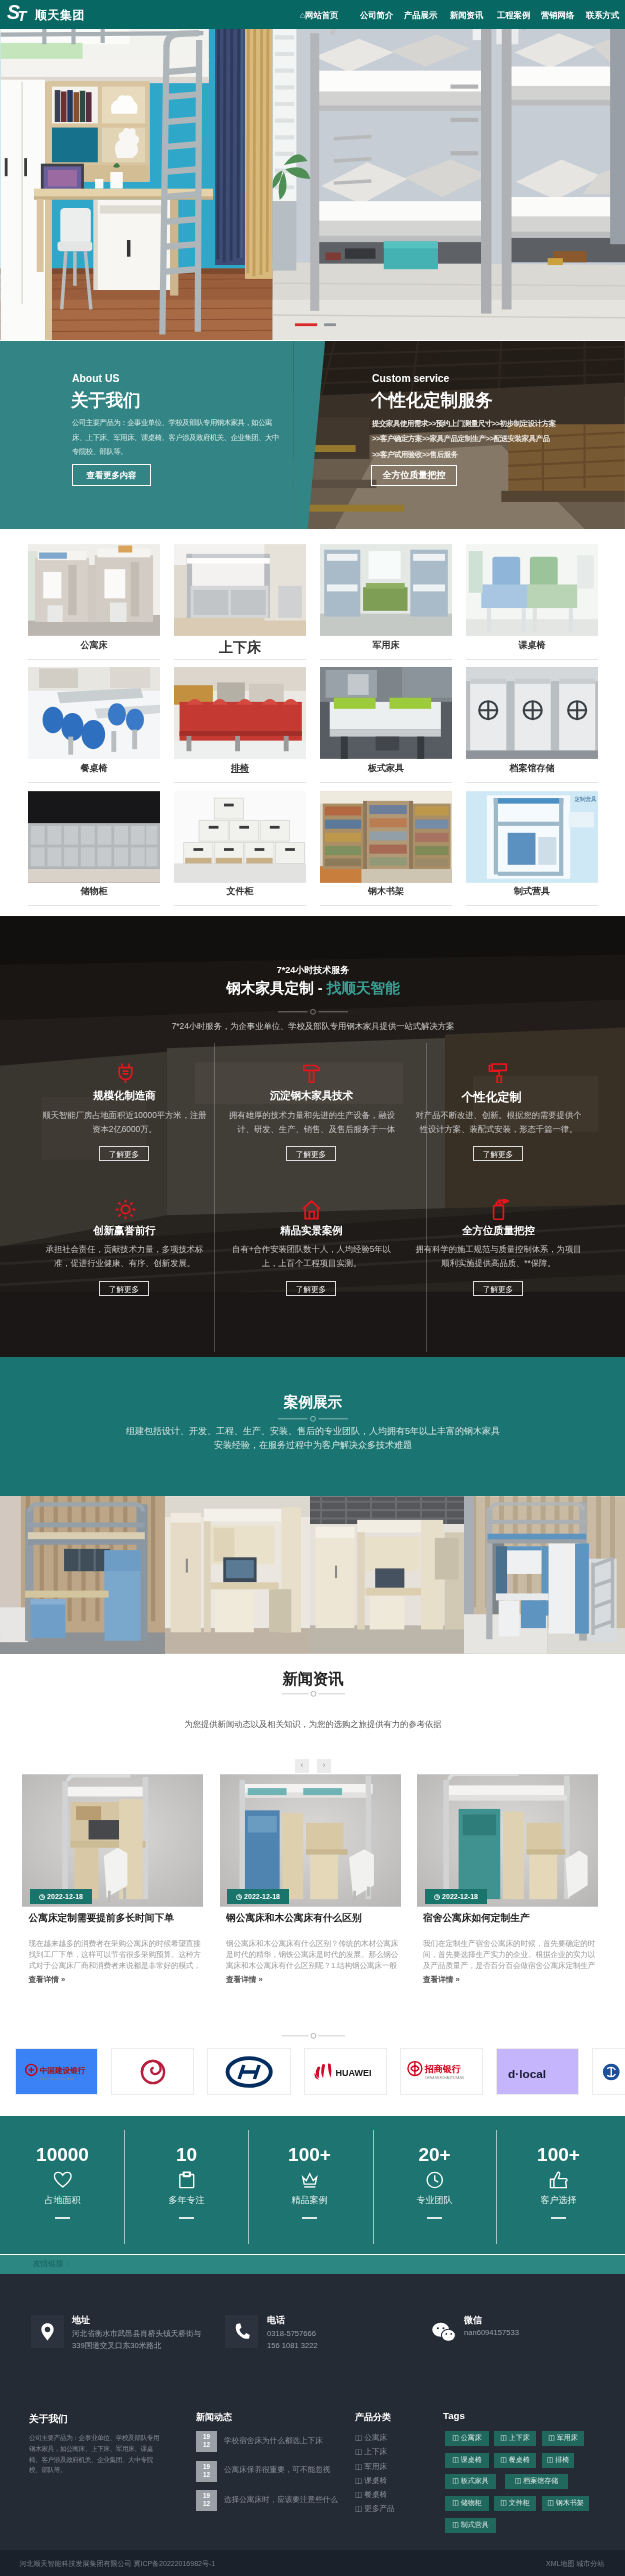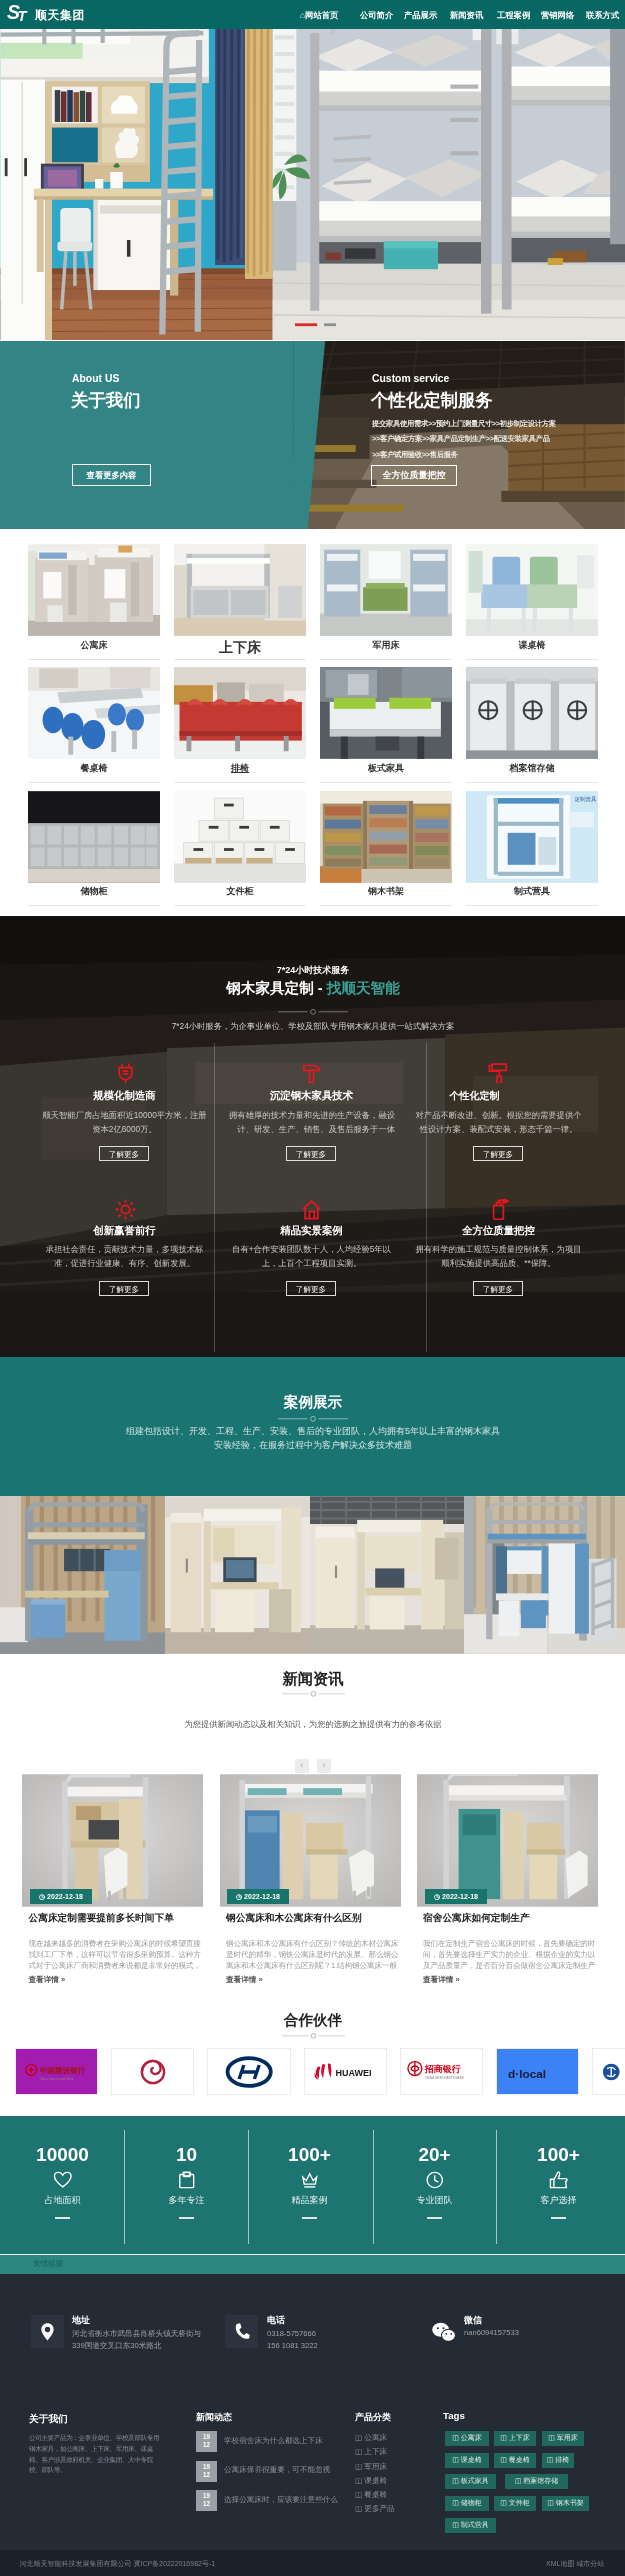--- a/index.html
+++ b/index.html
@@ -178,20 +178,21 @@
 <rect x="466" y="424" width="17" height="4" fill="#8a9094"></rect>
 </svg>
 </div>
 
 <div class="abs" style="left:0;top:341px;width:293px;height:188px;background:#338585;"></div>
 
 <div class="abs" style="left:72px;top:373px;color:#fff;font-size:10.4px;font-weight:bold;">About US</div>
 
 <div class="abs" style="left:71px;top:388px;color:#fff;font-size:17.4px;font-weight:bold;">关于我们</div>
 
+<div class="abs" style="left:72px;top:416px;color:#dcecea;font-size:7.3px;line-height:14.6px;letter-spacing:-0.4px;">公司主要产品为：企事业单位、学校及部队专用钢木家具，如公寓<br>床、上下床、军用床、课桌椅。客户涉及政府机关、企业集团、大中<br>专院校、部队等。</div>
 
 <div class="abs" style="left:72px;top:464px;width:79px;height:22px;border:0.7px solid #fff;color:#fff;font-size:8.3px;font-weight:bold;text-align:center;line-height:21.6px;">查看更多内容</div>
 
 <div class="abs" style="left:293px;top:341px;width:332px;height:188px;">
 <svg width="332" height="188" viewBox="0 0 478 271">
 <rect width="478" height="271" fill="#6b5c4b"></rect>
 <rect width="478" height="80" fill="#2b241d"></rect>
 <path d="M0 20 L478 8 M0 42 L478 26 M0 62 L478 48 M60 0 L40 80 M180 0 L170 80 M300 0 L296 80 M420 0 L420 80" stroke="#3a3129" stroke-width="3"></path>
 <polygon points="0,80 478,60 478,120 0,140" fill="#4a3f33"></polygon>
 <polygon points="0,140 478,120 478,271 0,271" fill="#8d7c66"></polygon>
@@ -554,21 +555,21 @@
 <div class="abs" style="left:286px;top:1146px;width:50px;height:15.3px;border:0.7px solid #ddd;color:#fff;font-size:7.6px;text-align:center;line-height:15.3px;">了解更多</div>
 
 <div class="abs" style="left:488px;top:1062px;width:21px;height:21px;">
 <svg width="21" height="21" viewBox="0 0 30 30" fill="none" stroke="#e8151e" stroke-width="2.4">
         <rect x="6" y="3" width="20" height="9"></rect>
         <path d="M6 5 L2 5 L2 13 L16 13 L16 20"></path>
         <path d="M13 20 L19 20 L19 30 L13 30 Z"></path>
       </svg>
 </div>
 
-<div class="abs" style="left:391px;top:1089px;width:167px;text-align:center;color:#fff;font-size:10px;font-weight:bold;">个性化定制</div>
+<div class="abs" style="left:408px;top:1089px;width:167px;text-align:center;color:#fff;font-size:12px;font-weight:bold;">个性化定制</div>
 
 <div class="abs" style="left:415px;top:1108px;width:167px;text-align:center;color:#c9c9c9;font-size:8.3px;line-height:14px;">对产品不断改进、创新。根据您的需要提供个性设计方案、装配式安装，形态千篇一律。</div>
 
 <div class="abs" style="left:473px;top:1146px;width:50px;height:15.3px;border:0.7px solid #ddd;color:#fff;font-size:7.6px;text-align:center;line-height:15.3px;">了解更多</div>
 
 <div class="abs" style="left:115px;top:1199px;width:21px;height:21px;">
 <svg width="21" height="21" viewBox="0 0 30 30" fill="none" stroke="#e8151e" stroke-width="2.6">
         <circle cx="15" cy="15" r="6"></circle>
         <path d="M15 1 L15 5 M15 25 L15 29 M1 15 L5 15 M25 15 L29 15 M5 5 L8 8 M22 22 L25 25 M25 5 L22 8 M8 22 L5 25"></path>
       </svg>
@@ -827,31 +828,30 @@
 </div>
 
 <div class="abs" style="left:425px;top:1889px;width:62px;height:15.3px;background:#19756b;color:#fff;font-size:7px;font-weight:bold;line-height:15.3px;text-align:center;">◷ 2022-12-18</div>
 
 <div class="abs" style="left:423px;top:1912px;width:174px;color:#222;font-size:9.7px;font-weight:bold;">宿舍公寓床如何定制生产</div>
 
 <div class="abs" style="left:423px;top:1938px;width:175px;height:33px;overflow:hidden;color:#9a9a9a;font-size:7.6px;line-height:11px;letter-spacing:-0.1px;">我们在定制生产宿舍公寓床的时候，首先要确定的时间，首先要选择生产实力的企业。根据企业的实力以及产品质量产，是否百分百会做宿舍公寓床定制生产的要求，公司是否专业的设计师，是否…</div>
 
 <div class="abs" style="left:423px;top:1975px;color:#555;font-size:7.6px;font-weight:bold;">查看详情 »</div>
 
-<div class="abs" style="left:0;top:2011px;width:626px;text-align:center;color:#222;font-size:14.6px;font-weight:bold;">合作伙伴</div>
 
 <div class="abs" style="left:282px;top:2029px;width:63px;height:5.6px;">
 <svg width="63" height="5.6" viewBox="0 0 90 8">
         <line x1="0" y1="4" x2="38" y2="4" stroke="#bbb"></line>
         <circle cx="45" cy="4" r="3.5" fill="#fff" stroke="#999"></circle>
         <line x1="52" y1="4" x2="90" y2="4" stroke="#bbb"></line>
       </svg>
 </div>
 
-<div class="abs" style="left:15.3px;top:2048px;width:83px;height:47px;border:0.7px solid #ececec;background:#a21caf;">
+<div class="abs" style="left:15.3px;top:2048px;width:83px;height:47px;border:0.7px solid #ececec;background:#3b82f6;">
 <svg width="82" height="46" viewBox="0 0 118 66">
         <g fill="#c7000b">
           <circle cx="22" cy="30" r="8" fill="none" stroke="#c7000b" stroke-width="2"></circle>
           <path d="M18 30 h8 M22 26 v8" stroke="#c7000b" stroke-width="2"></path>
           <text x="34" y="34" font-size="11" font-weight="bold" fill="#a01313" font-family="Liberation Sans">中国建设银行</text>
         </g>
         <text x="34" y="44" font-size="4.5" fill="#888">China Construction Bank</text>
       </svg>
 </div>
 
@@ -882,21 +882,21 @@
 
 <div class="abs" style="left:400px;top:2048px;width:83px;height:47px;border:0.7px solid #ececec;background:#fff;">
 <svg width="82" height="46" viewBox="0 0 118 66">
         <circle cx="20" cy="28" r="10" fill="none" stroke="#d0021b" stroke-width="2"></circle>
         <path d="M14 28 q6 -8 12 0 M14 28 q6 8 12 0 M20 18 v20" stroke="#d0021b" stroke-width="2" fill="none"></path>
         <text x="34" y="33" font-size="13" font-weight="bold" fill="#d0021b" font-family="Liberation Sans">招商银行</text>
         <text x="34" y="43" font-size="4.5" fill="#888">CHINA MERCHANTS BANK</text>
       </svg>
 </div>
 
-<div class="abs" style="left:496px;top:2048px;width:83px;height:47px;border:0.7px solid #ececec;background:#3b82f6;">
+<div class="abs" style="left:496px;top:2048px;width:83px;height:47px;border:0.7px solid #ececec;background:#c4b5fd;">
 <svg width="82" height="46" viewBox="0 0 118 66">
         <text x="16" y="41" font-size="17" font-weight="bold" fill="#1b1b33" font-family="Liberation Sans">d·local</text>
       </svg>
 </div>
 
 <div class="abs" style="left:592px;top:2048px;width:34px;height:47px;border:0.7px solid #ececec;background:#fff;">
 <svg width="33" height="46" viewBox="0 0 47 66">
         <circle cx="26" cy="33" r="12" fill="#1a4f9c"></circle>
         <path d="M20 28 q8 -4 12 2 M20 38 q8 4 12 -2 M26 26 v14" stroke="#fff" stroke-width="2" fill="none"></path>
       </svg>

